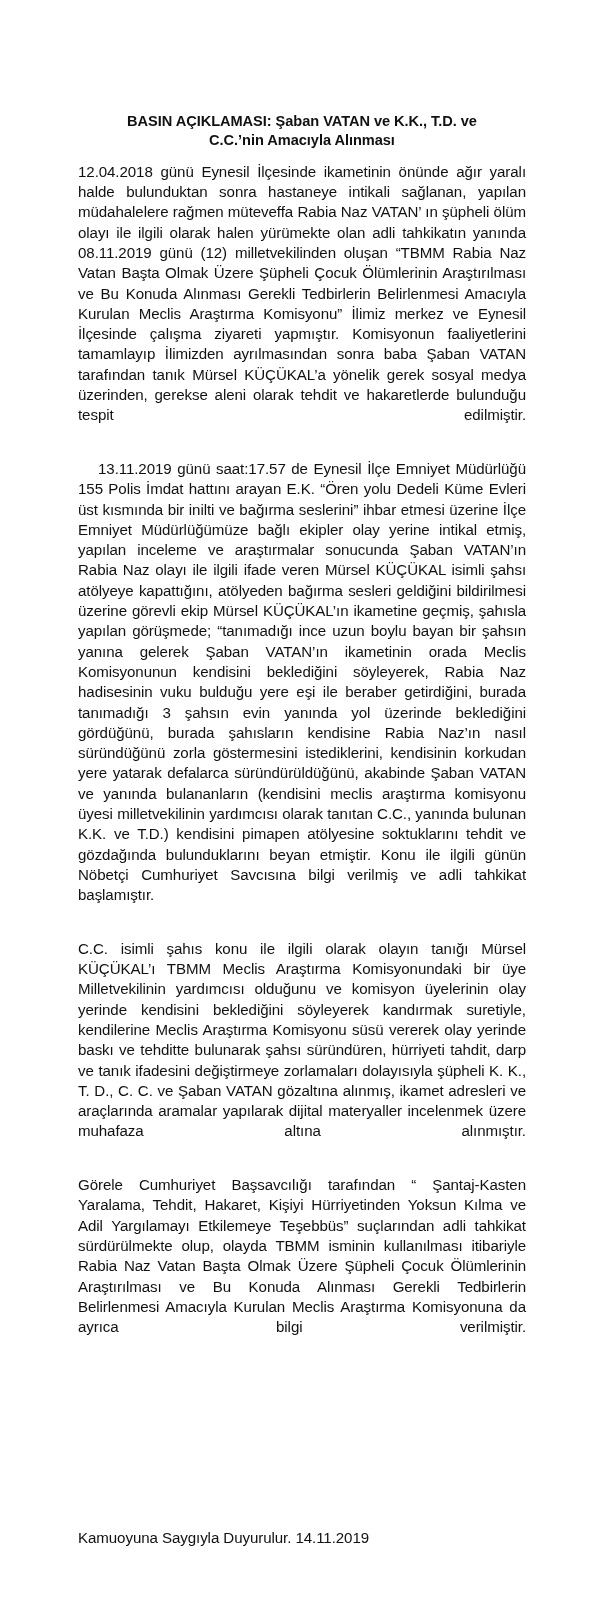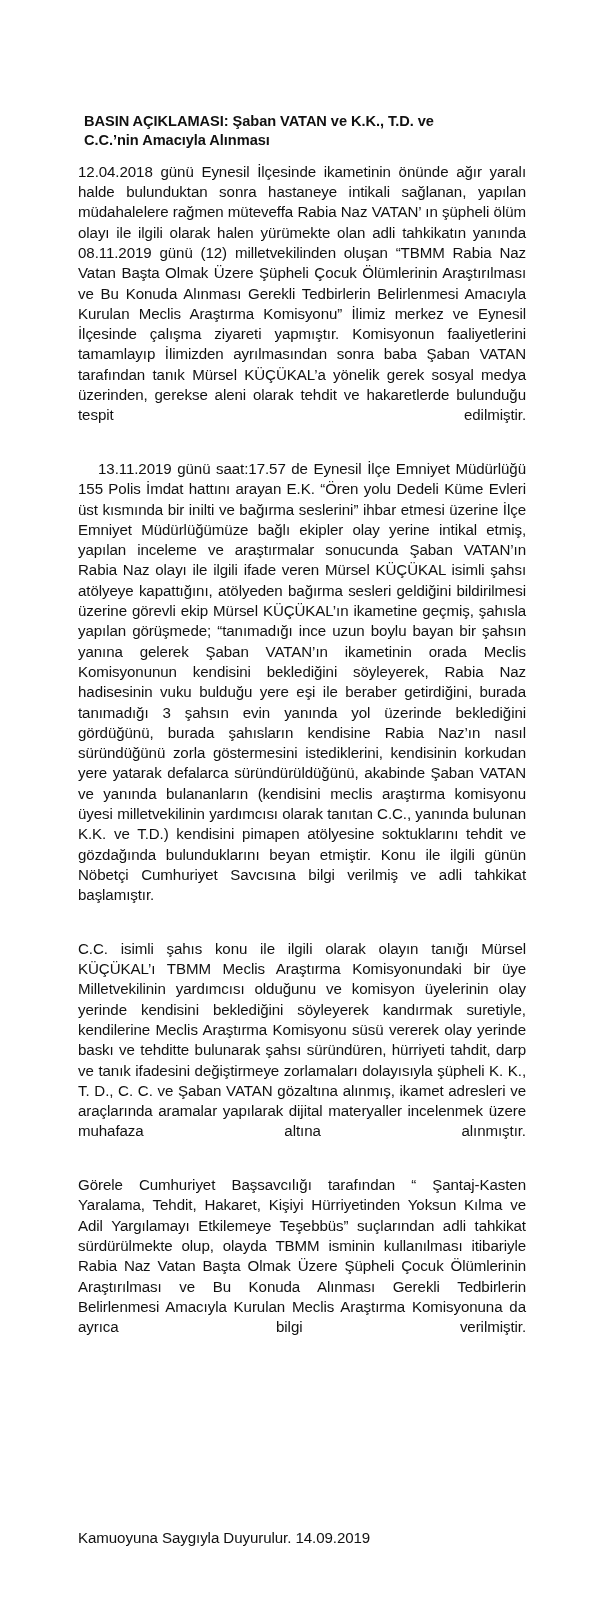--- a/index.html
+++ b/index.html
@@ -29,21 +29,21 @@
     position: absolute;
     left: 78px;
     top: 112px;
     width: 448px;
   }
 
   .doc-title {
     font-size: 14.6px;
     font-weight: bold;
     line-height: 1.33;
-    text-align: left;
+    text-align: center;
     margin: 0 0 11px 0;
     letter-spacing: -0.05px;
     padding: 0 6px;
   }
 
   p.para {
     font-size: 15.1px;
     line-height: 1.345;
     text-align: justify;
     text-justify: inter-word;
@@ -99,15 +99,15 @@
     <p class="para"><span>12.04.2018 günü Eynesil İlçesinde ikametinin önünde ağır yaralı halde bulunduktan sonra hastaneye intikali sağlanan, yapılan müdahalelere rağmen müteveffa </span><span class="b">Rabia Naz VATAN’</span><span> ın şüpheli ölüm olayı ile ilgili olarak halen yürümekte olan adli tahkikatın yanında 08.11.2019 günü (12) milletvekilinden oluşan </span><span class="b">“TBMM Rabia Naz Vatan Başta Olmak Üzere Şüpheli Çocuk Ölümlerinin Araştırılması ve Bu Konuda Alınması Gerekli Tedbirlerin Belirlenmesi Amacıyla Kurulan Meclis Araştırma Komisyonu”</span><span> İlimiz merkez ve Eynesil İlçesinde çalışma ziyareti yapmıştır. Komisyonun faaliyetlerini tamamlayıp İlimizden ayrılmasından sonra baba </span><span class="b">Şaban VATAN</span><span> tarafından tanık </span><span class="b">Mürsel KÜÇÜKAL</span><span>’a yönelik gerek sosyal medya üzerinden, gerekse aleni olarak tehdit ve hakaretlerde bulunduğu tespit edilmiştir.</span></p>
 
     <p class="para indent">13.11.2019 günü saat:17.57 de Eynesil İlçe Emniyet Müdürlüğü 155 Polis İmdat hattını arayan E.K. “Ören yolu Dedeli Küme Evleri üst kısmında bir inilti ve bağırma seslerini” ihbar etmesi üzerine İlçe Emniyet Müdürlüğümüze bağlı ekipler olay yerine intikal etmiş, yapılan inceleme ve araştırmalar sonucunda Şaban VATAN’ın Rabia Naz olayı ile ilgili ifade veren Mürsel KÜÇÜKAL isimli şahsı atölyeye kapattığını, atölyeden bağırma sesleri geldiğini bildirilmesi üzerine görevli ekip Mürsel KÜÇÜKAL’ın ikametine geçmiş, şahısla yapılan görüşmede; “tanımadığı ince uzun boylu bayan bir şahsın yanına gelerek Şaban VATAN’ın ikametinin orada Meclis Komisyonunun kendisini beklediğini söyleyerek, Rabia Naz hadisesinin vuku bulduğu yere eşi ile beraber getirdiğini, burada tanımadığı 3 şahsın evin yanında yol üzerinde beklediğini gördüğünü, burada şahısların kendisine Rabia Naz’ın nasıl süründüğünü zorla göstermesini istediklerini, kendisinin korkudan yere yatarak defalarca süründürüldüğünü, akabinde Şaban VATAN ve yanında bulananların (kendisini meclis araştırma komisyonu üyesi milletvekilinin yardımcısı olarak tanıtan C.C., yanında bulunan K.K. ve T.D.) kendisini pimapen atölyesine soktuklarını tehdit ve gözdağında bulunduklarını beyan etmiştir. Konu ile ilgili günün Nöbetçi Cumhuriyet Savcısına bilgi verilmiş ve adli tahkikat başlamıştır.</p>
 
     <p class="para"><span>C.C. isimli şahıs konu ile ilgili olarak olayın tanığı Mürsel KÜÇÜKAL’ı TBMM Meclis Araştırma Komisyonundaki bir üye Milletvekilinin yardımcısı olduğunu ve komisyon üyelerinin olay yerinde kendisini beklediğini söyleyerek kandırmak suretiyle, kendilerine Meclis Araştırma Komisyonu süsü vererek olay yerinde baskı ve tehditte bulunarak şahsı süründüren, hürriyeti tahdit, darp ve tanık ifadesini değiştirmeye zorlamaları dolayısıyla şüpheli </span><span class="b">K. K., T. D., C. C.</span><span> ve </span><span class="b">Şaban VATAN</span><span> gözaltına alınmış, ikamet adresleri ve araçlarında aramalar yapılarak dijital materyaller incelenmek üzere muhafaza altına alınmıştır.</span></p>
 
     <p class="para"><span>Görele Cumhuriyet Başsavcılığı tarafından “ </span><span class="b">Şantaj-Kasten Yaralama, Tehdit, Hakaret, Kişiyi Hürriyetinden Yoksun Kılma ve Adil Yargılamayı Etkilemeye Teşebbüs”</span><span> suçlarından adli tahkikat sürdürülmekte olup, olayda TBMM isminin kullanılması itibariyle Rabia Naz Vatan Başta Olmak Üzere Şüpheli Çocuk Ölümlerinin Araştırılması ve Bu Konuda Alınması Gerekli Tedbirlerin Belirlenmesi Amacıyla Kurulan Meclis Araştırma Komisyonuna da ayrıca bilgi verilmiştir.</span></p>
 
   </div>
 
-  <div class="closing">Kamuoyuna Saygıyla Duyurulur. 14.09.2019</div>
+  <div class="closing">Kamuoyuna Saygıyla Duyurulur. 14.11.2019</div>
 
 </div>
 
 </body></html>

